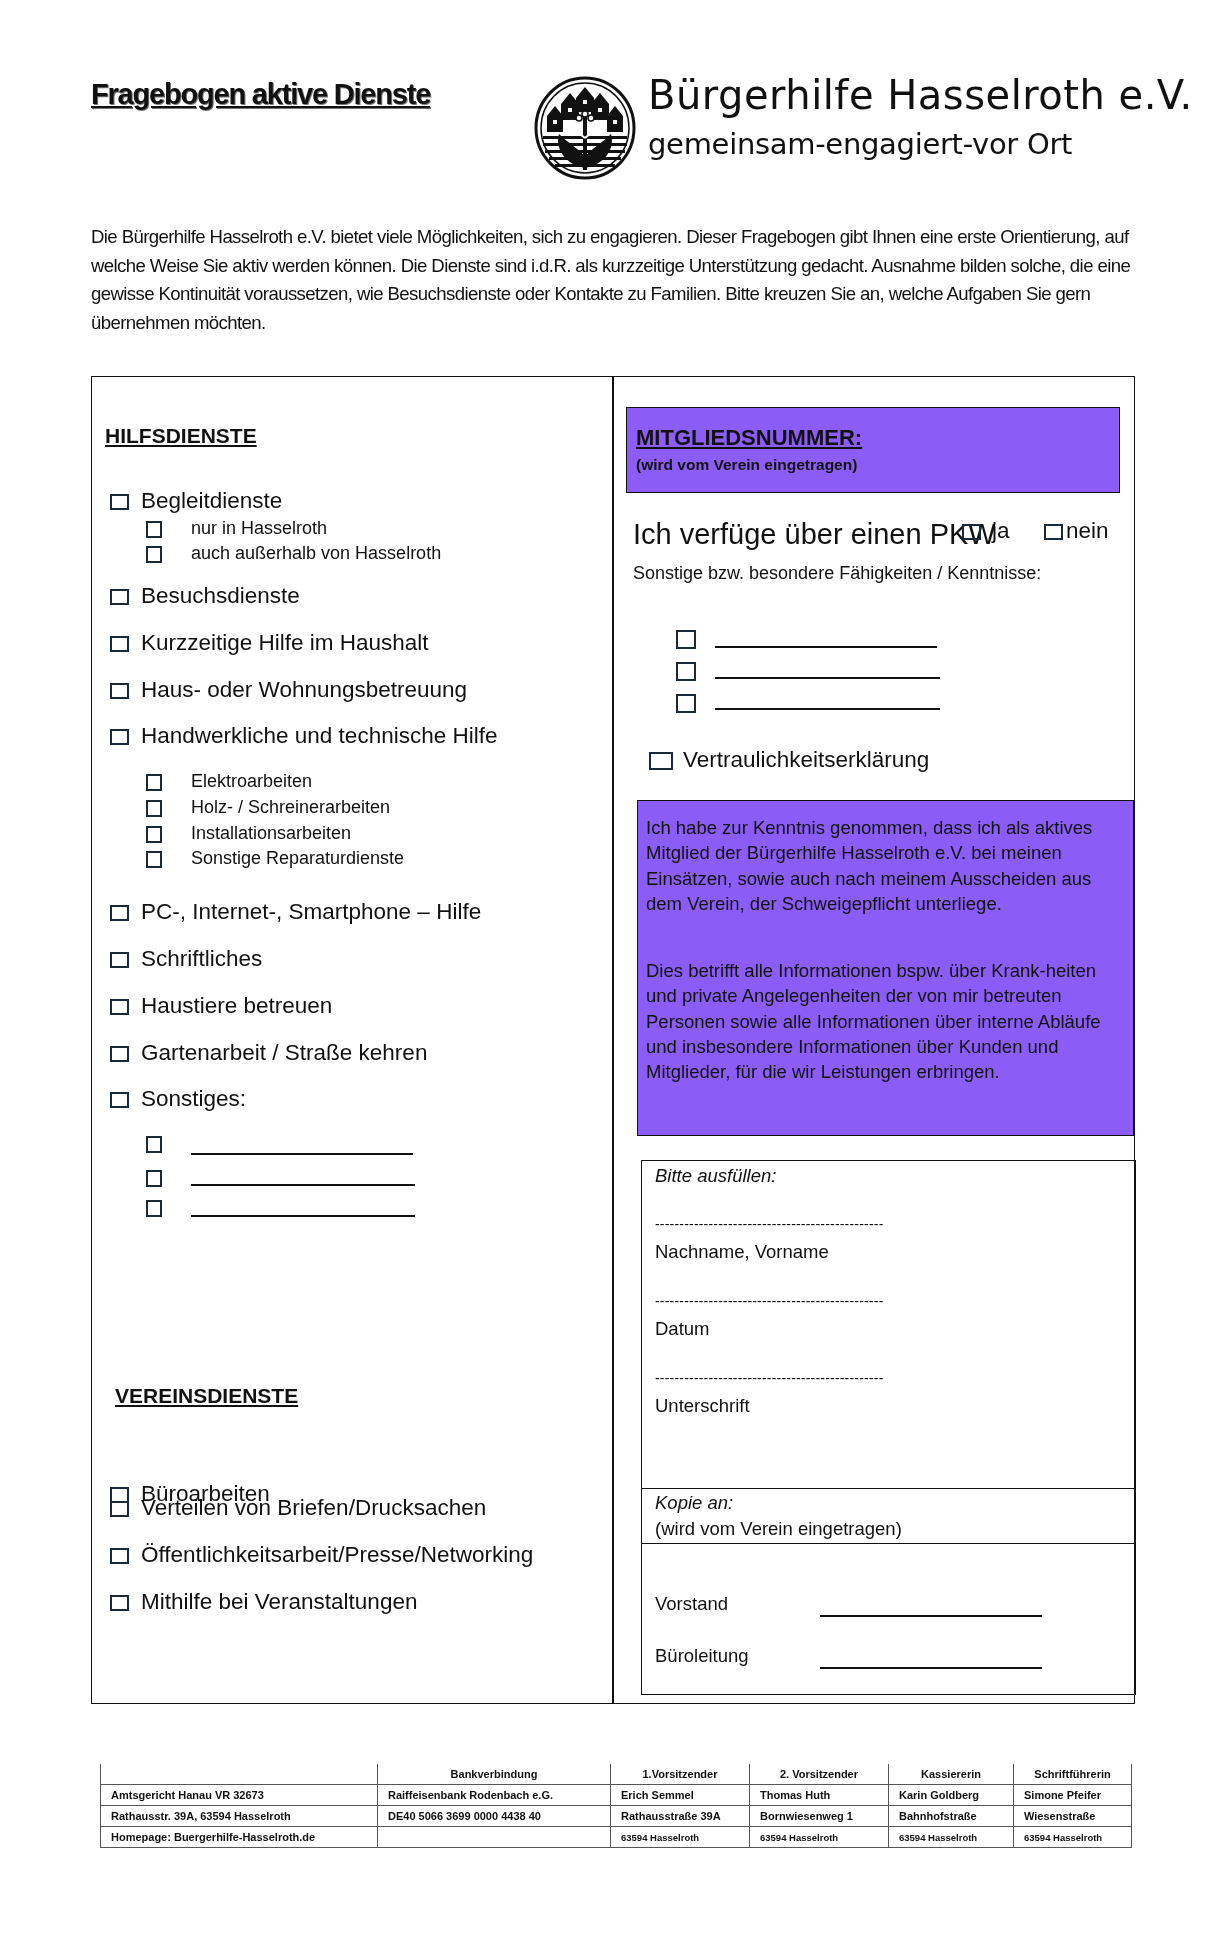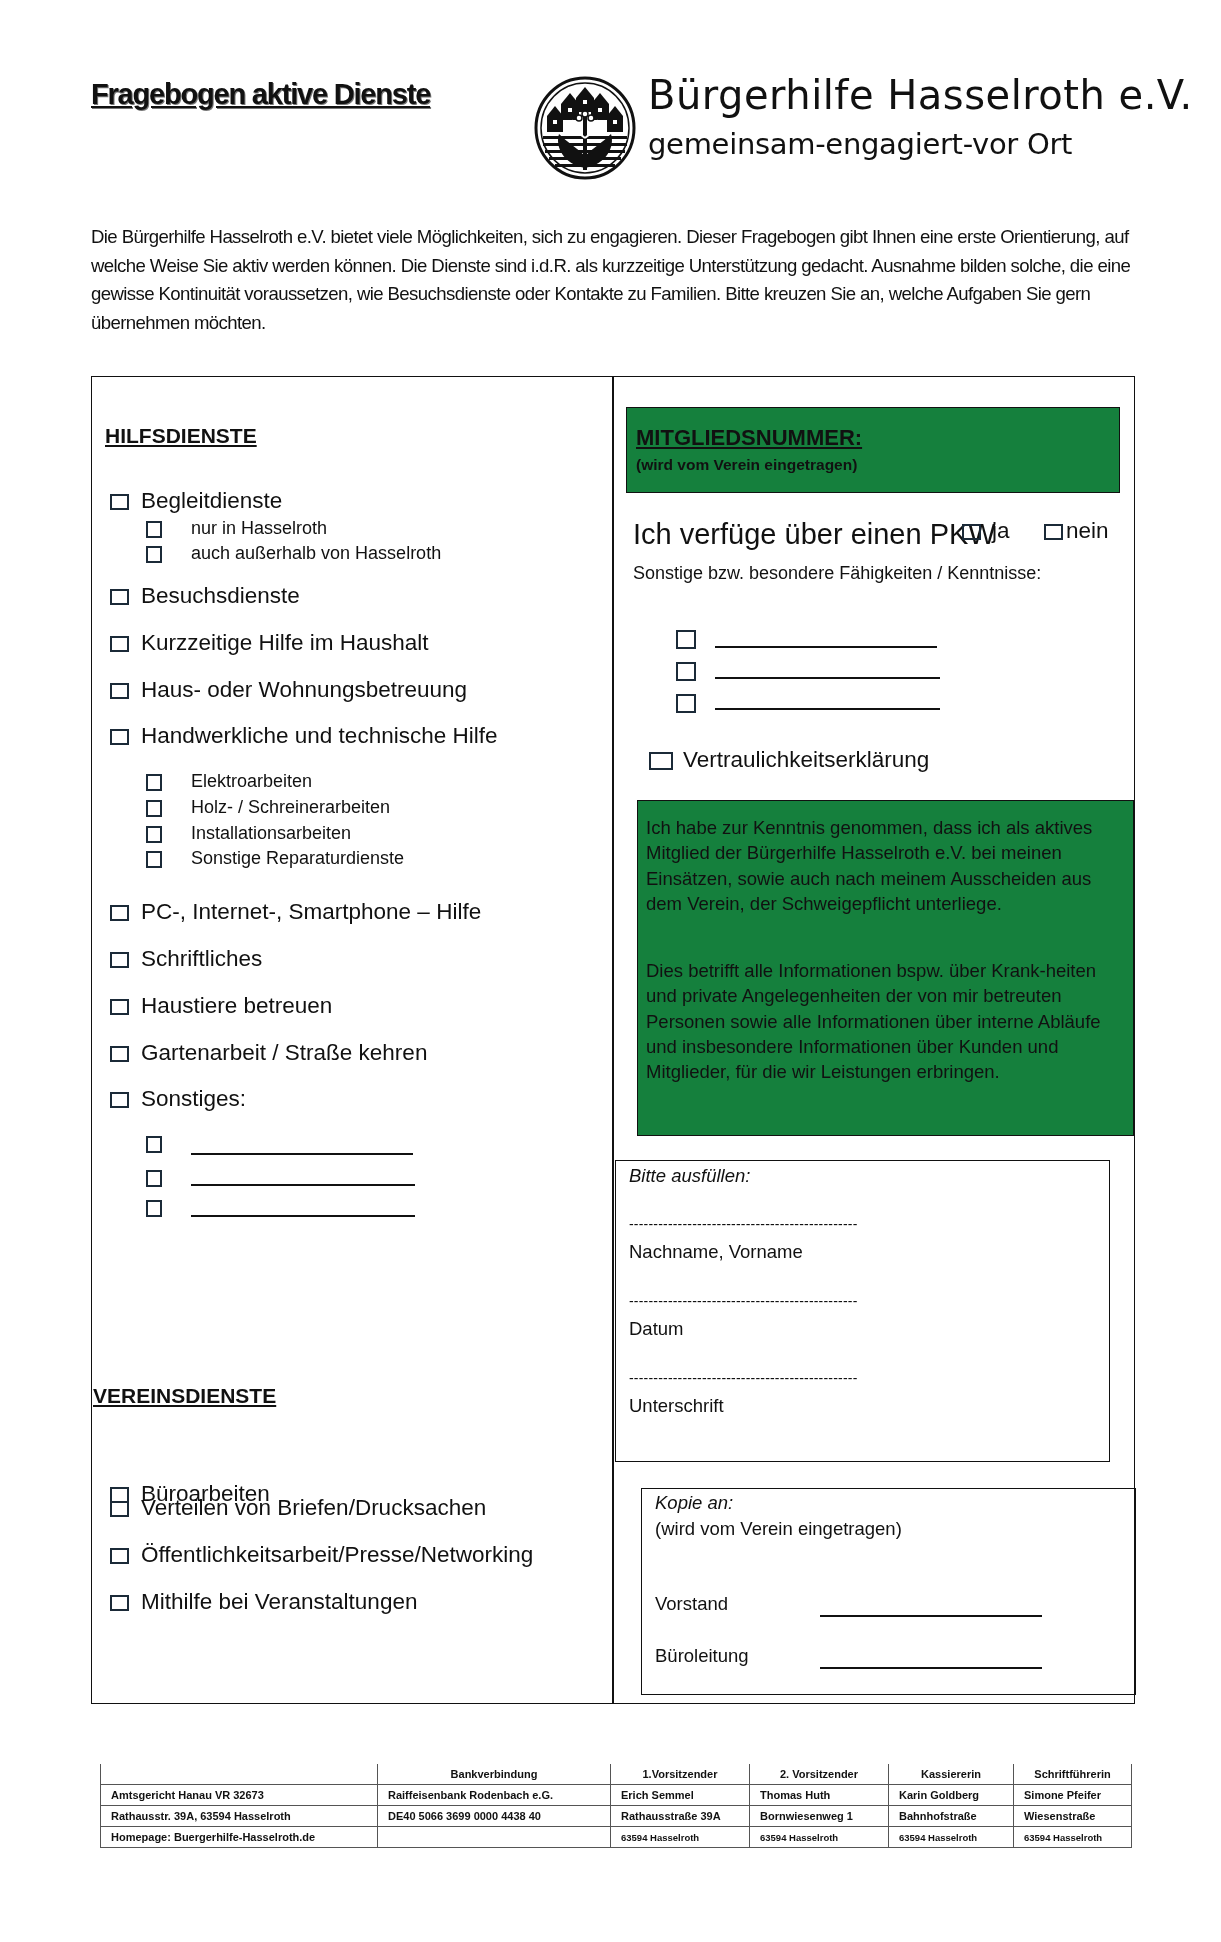--- a/index.html
+++ b/index.html
@@ -12,21 +12,21 @@
   .intro { left:91px; top:223px; width:1060px; font-size:18.6px; line-height:28.5px; letter-spacing:-0.6px; }
   .frame { left:91px; top:376px; width:1044px; height:1328px; border:1.5px solid #111; box-sizing:border-box; }
   .divider { left:612px; top:376px; width:1.5px; height:1328px; background:#111; }
   .sec-head { font-size:21px; font-weight:bold; text-decoration:underline; }
   .cb { display:inline-block; width:19px; height:16px; border:2px solid #1b2a38; box-sizing:border-box; vertical-align:middle; }
   .cb.sm { width:16px; height:17px; }
   .item { font-size:22.5px; white-space:nowrap; }
   .item .cb { margin-right:12px; }
   .sub { font-size:18px; white-space:nowrap; }
   .line { height:1.5px; background:#111; }
-  .bluebox { background:#15803d; border:1.5px solid #111; box-sizing:border-box; }
+  .bluebox { background:#8b5cf6; border:1.5px solid #111; box-sizing:border-box; }
   .membox { left:626px; top:407px; width:494px; height:86px; }
   .membox .h { position:absolute; left:9px; top:17px; font-size:22px; font-weight:bold; text-decoration:underline; }
   .membox .s { position:absolute; left:9px; top:48px; font-size:15.5px; font-weight:bold; }
   .confbox { left:630px; top:792px; width:492px; height:330px; }
   .confbox p { margin:0; position:absolute; left:8px; font-size:18.5px; line-height:25.3px; width:475px; }
   .panel { border:1.5px solid #111; box-sizing:border-box; }
   .fillbox { left:634px; top:1150px; width:488px; height:297px; }
   .copybox { left:634px; top:1476px; width:488px; height:205px; }
   .lbl { font-size:18.5px; position:absolute; left:13px; white-space:nowrap; }
   .dash { position:absolute; left:13px; font-size:14px; letter-spacing:0.2px; white-space:nowrap; }
@@ -136,21 +136,21 @@
   <span class="cb"></span><span>Sonstiges:</span>
 </div>
 
 <span class="abs cb sm" style="left:146px;top:1136px;"></span>
 <div class="abs line" style="left:191px;top:1153px;width:222px;"></div>
 <span class="abs cb sm" style="left:146px;top:1170px;"></span>
 <div class="abs line" style="left:191px;top:1184px;width:224px;"></div>
 <span class="abs cb sm" style="left:146px;top:1200px;"></span>
 <div class="abs line" style="left:191px;top:1215px;width:224px;"></div>
 
-<div class="abs sec-head" style="left:93px;top:1384px;">VEREINSDIENSTE</div>
+<div class="abs sec-head" style="left:115px;top:1384px;">VEREINSDIENSTE</div>
 
 <div class="abs item" style="left:110px;top:1448px;margin-top:33px;">
   <span class="cb"></span><span>Büroarbeiten</span>
 </div>
 <div class="abs item" style="left:110px;top:1495px;text-align:center;">
   <span class="cb"></span><span>Verteilen von Briefen/Drucksachen</span>
 </div>
 <div class="abs item" style="left:110px;top:1542px;">
   <span class="cb"></span><span>Öffentlichkeitsarbeit/Presse/Networking</span>
 </div>
@@ -184,21 +184,21 @@
 
 <div class="abs item" style="left:649px;top:747px;">
   <span class="cb" style="width:24px;height:18px;margin-right:10px;"></span><span>Vertraulichkeitserklärung</span>
 </div>
 
 <div class="abs bluebox confbox" style="left:637px;top:800px;width:497px;height:336px;">
   <p style="top:14px;">Ich habe zur Kenntnis genommen, dass ich als aktives Mitglied der Bürgerhilfe Hasselroth e.V. bei meinen Einsätzen, sowie auch nach meinem Ausscheiden aus dem Verein, der Schweigepflicht unterliege.</p>
   <p style="top:157px;">Dies betrifft alle Informationen bspw. über Krank-heiten und private Angelegenheiten der von mir betreuten Personen sowie alle Informationen über interne Abläufe und insbesondere Informationen über Kunden und Mitglieder, für die wir Leistungen erbringen.</p>
 </div>
 
-<div class="abs panel fillbox" style="left:615px;top:1160px;width:495px;height:302px;">
+<div class="abs panel fillbox" style="left:641px;top:1160px;width:495px;height:384px;">
   <div class="lbl" style="top:4px;font-style:italic;">Bitte ausfüllen:</div>
   <div class="dash" style="top:55px;">-----------------------------------------------</div>
   <div class="lbl" style="top:80px;">Nachname, Vorname</div>
   <div class="dash" style="top:132px;">-----------------------------------------------</div>
   <div class="lbl" style="top:157px;">Datum</div>
   <div class="dash" style="top:209px;">-----------------------------------------------</div>
   <div class="lbl" style="top:234px;">Unterschrift</div>
 </div>
 
 <div class="abs panel copybox" style="left:641px;top:1488px;width:495px;height:207px;">

